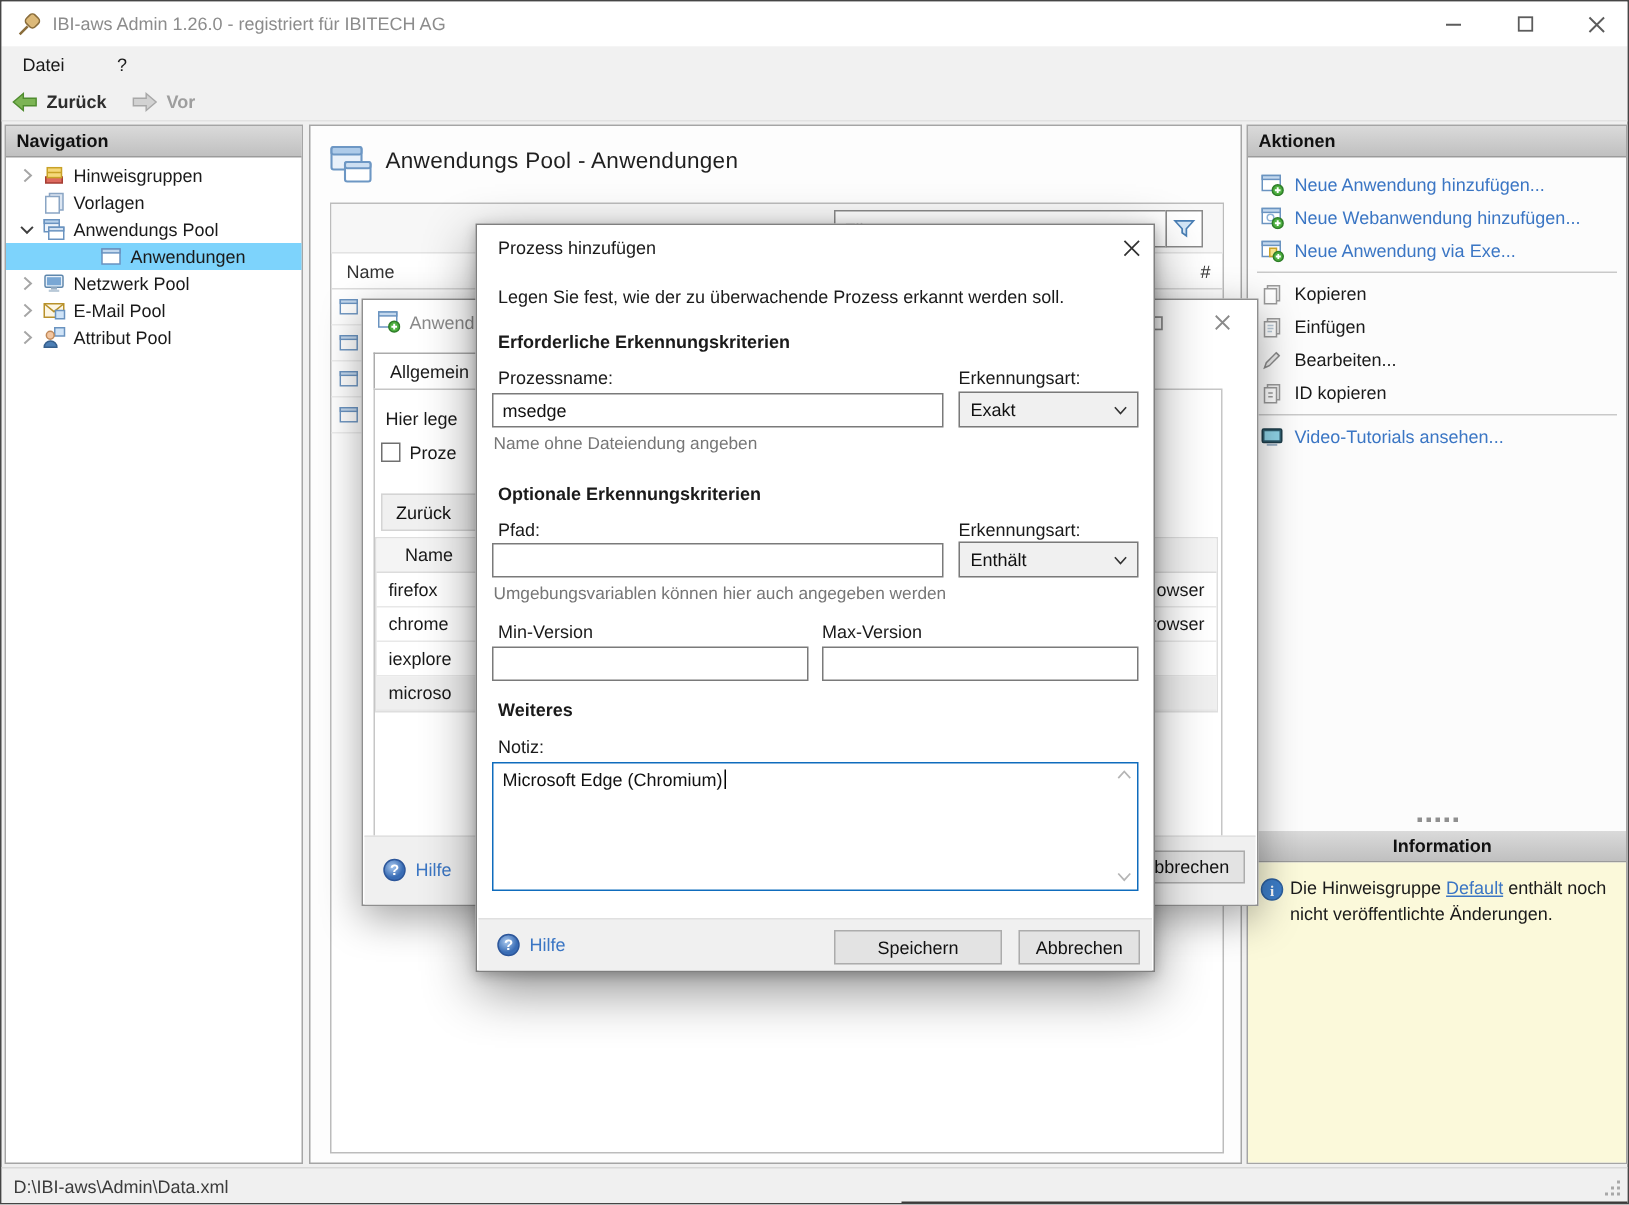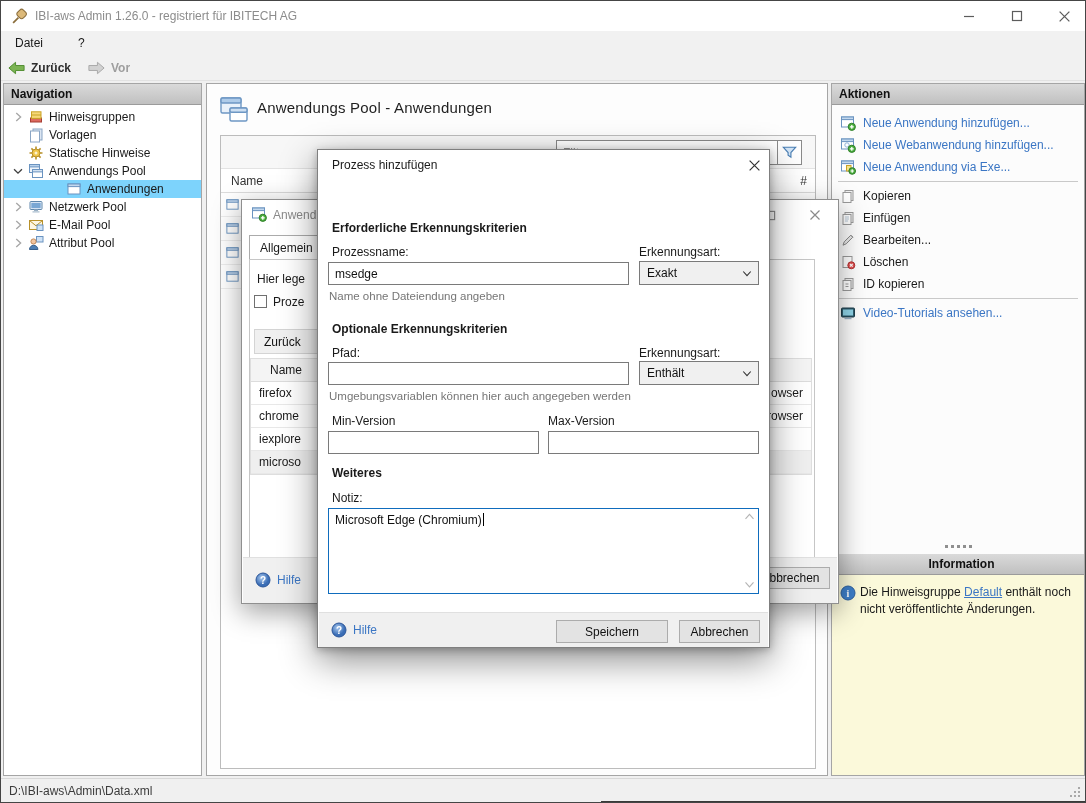--- a/index.html
+++ b/index.html
@@ -179,33 +179,20 @@
         <span class="texp"></span>
         <span class="tico">
             <svg width="16" height="16" viewBox="0 0 16 16">
               <rect x="5" y="2" width="9" height="11" fill="#dce6f2" stroke="#8aa5c4"></rect>
               <rect x="2.5" y="4" width="9" height="11" fill="#fff" stroke="#8aa5c4"></rect>
             </svg>
           </span>
         <span>Vorlagen</span>
       </div>
 
-      <div class="trow">
-        <span class="texp"></span>
-        <span class="tico">
-            <svg width="16" height="16" viewBox="0 0 16 16">
-              <g stroke="#b8912a" stroke-width="1.6">
-                <path d="M8 1.5v3 M8 11.5v3 M1.5 8h3 M11.5 8h3 M3.4 3.4l2.1 2.1 M12.6 3.4l-2.1 2.1 M3.4 12.6l2.1-2.1 M12.6 12.6l-2.1-2.1"></path>
-              </g>
-              <circle cx="8" cy="8" r="4" fill="#f0c64a" stroke="#b8912a"></circle>
-              <circle cx="8" cy="8" r="1.5" fill="#fdf3cf"></circle>
-            </svg>
-          </span>
-        <span>Statische Hinweise</span>
-      </div>
 
       <div class="trow">
         <span class="texp">
             <svg width="14" height="14" viewBox="0 0 16 16">
               <path d="M3.5 6 L8 10.5 L12.5 6" fill="none" stroke="#3f3f3f" stroke-width="1.5"></path>
             </svg>
           </span>
         <span class="tico">
             <svg width="16" height="16" viewBox="0 0 16 16">
               <rect x="1.5" y="1.5" width="10" height="8" fill="#eef4fb" stroke="#6a93c0"></rect>
@@ -380,28 +367,20 @@
             <path d="M5 7h4 M5 9h4 M5 11h3" stroke="#b9c9d8"></path>
           </svg>
         <span>Einfügen</span>
       </div>
       <div class="arow">
         <svg class="aico" viewBox="0 0 16 16">
             <path d="M3 13.2 L4.2 9.8 L10.8 3.2 L12.8 5.2 L6.2 11.8 Z" fill="#e9e9e9" stroke="#8a8a8a"></path>
             <path d="M10.8 3.2 L12.8 5.2" stroke="#8a8a8a"></path>
           </svg>
         <span>Bearbeiten...</span>
-      </div>
-      <div class="arow">
-        <svg class="aico" viewBox="0 0 16 16">
-            <rect x="3" y="2.5" width="9" height="11" fill="#fff" stroke="#9a9a9a"></rect>
-            <circle cx="11.3" cy="11.3" r="3.5" fill="#e05252" stroke="#b03030"></circle>
-            <path d="M9.9 9.9 l2.8 2.8 M12.7 9.9 l-2.8 2.8" stroke="#fff" stroke-width="1.2"></path>
-          </svg>
-        <span>Löschen</span>
       </div>
       <div class="arow">
         <svg class="aico" viewBox="0 0 16 16">
             <rect x="5" y="2.5" width="8" height="10" fill="#f2f2f2" stroke="#9a9a9a"></rect>
             <rect x="3" y="4.5" width="8" height="10" fill="#fff" stroke="#9a9a9a"></rect>
             <path d="M5.5 8h3 M5.5 10.5h3" stroke="#9a9a9a"></path>
           </svg>
         <span>ID kopieren</span>
       </div>
 
@@ -509,20 +488,21 @@
   </div>
 
   <div class="dialog front-dialog">
     <span class="dlg-title" style="left:14px;top:8px">Prozess hinzufügen</span>
     <div class="dlg-btn" style="left:419px;top:2px;width:34px;height:26px">
       <svg width="13" height="13" viewBox="0 0 12 12">
           <path d="M1.5 1.5 L10.5 10.5 M10.5 1.5 L1.5 10.5" stroke="#333" stroke-width="1.1"></path>
         </svg>
     </div>
 
+    <span class="lbl" style="left:14px;top:41px">Legen Sie fest, wie der zu überwachende Prozess erkannt werden soll.</span>
     <span class="lbl bold" style="left:14px;top:71px">Erforderliche Erkennungskriterien</span>
 
     <span class="lbl" style="left:14px;top:95px">Prozessname:</span>
     <span class="lbl" style="left:321px;top:95px">Erkennungsart:</span>
     <input class="inp" style="left: 10px; top: 112px; width: 301px; height: 23px;" value="msedge">
     <div class="combo" style="left:321px;top:111px;width:120px;height:24px">
       <span>Exakt</span>
       <svg width="10" height="8" viewBox="0 0 12 9">
           <path d="M1.5 1.5 L6 6.5 L10.5 1.5" fill="none" stroke="#333" stroke-width="1.3"></path>
         </svg>

